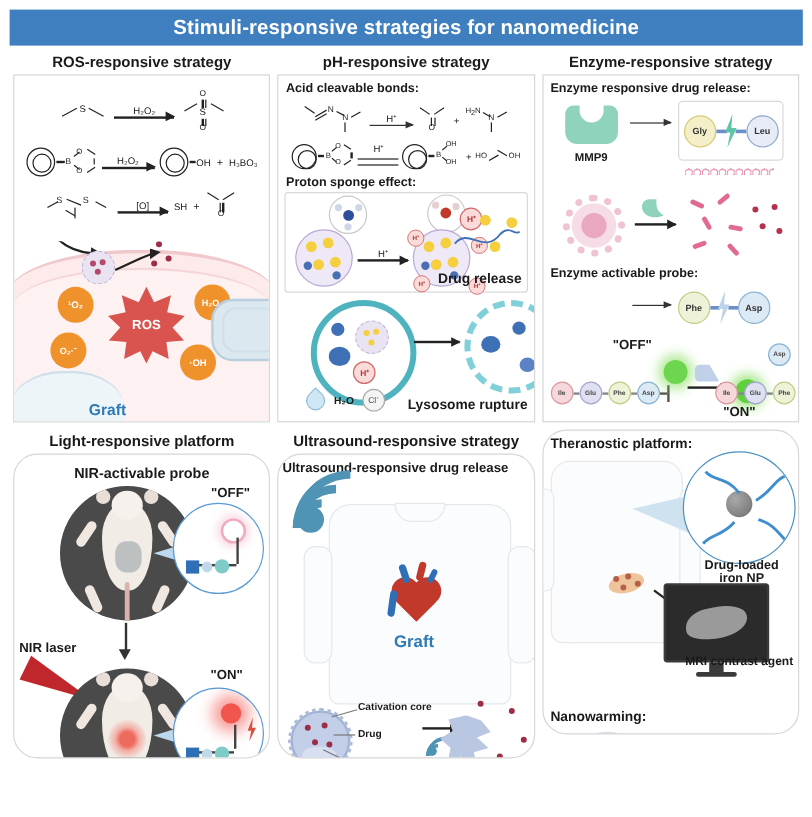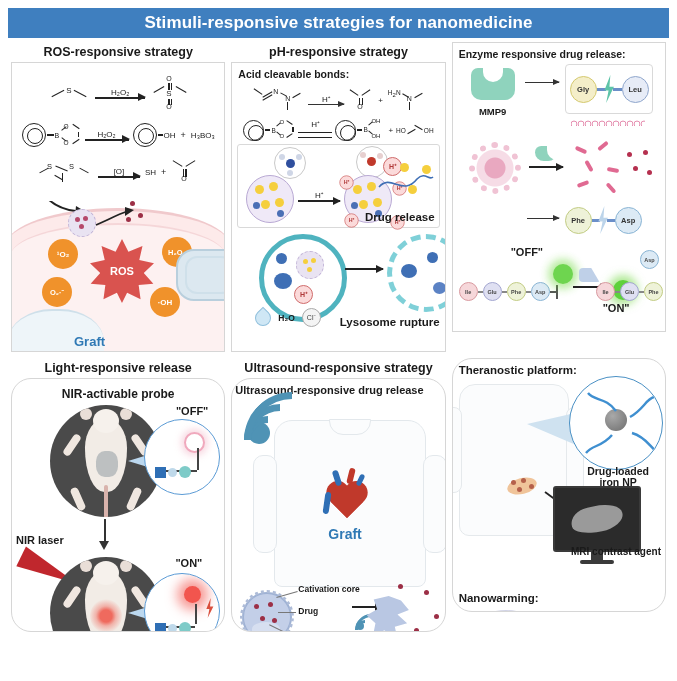--- a/index.html
+++ b/index.html
@@ -499,20 +499,21 @@
           <div class="row" style="gap:1px;">
             <div style="font-size:6.5px;">HO</div>
             <div style="position:relative;width:16px;height:12px;">
               <div style="position:absolute;left:0;top:7px;width:9px;height:1.1px;background:#222;transform:rotate(-30deg);"></div>
               <div style="position:absolute;left:7px;top:3px;width:9px;height:1.1px;background:#222;transform:rotate(30deg);"></div>
             </div>
             <div style="font-size:6.5px;">OH</div>
           </div>
         </div>
 
+        <div class="sub-head" style="margin-top:4px;">Proton sponge effect:</div>
 
         <div class="inner-box" style="height:82px;">
 
           <div style="position:absolute;left:36px;top:2px;width:30px;height:30px;border-radius:50%;border:1px solid #c9c9c9;background:#fff;">
             <div style="position:absolute;left:11px;top:11px;width:9px;height:9px;border-radius:50%;background:#2f4f9e;"></div>
             <div style="position:absolute;left:4px;top:6px;width:6px;height:6px;border-radius:50%;background:#cfd6e6;"></div>
             <div style="position:absolute;left:21px;top:6px;width:6px;height:6px;border-radius:50%;background:#cfd6e6;"></div>
             <div style="position:absolute;left:12px;top:22px;width:6px;height:6px;border-radius:50%;background:#cfd6e6;"></div>
           </div>
 
@@ -598,20 +599,21 @@
             <div style="position:absolute;left:40px;top:18px;width:11px;height:11px;border-radius:50%;background:#3f6fb5;"></div>
             <div style="position:absolute;left:46px;top:48px;width:13px;height:12px;border-radius:50%;background:#5b82c4;"></div>
 
           </div>
           <div style="position:absolute;right:0;bottom:2px;font-size:11.5px;font-weight:bold;">Lysosome rupture</div>
         </div>
       </div>
     </div>
 
     <div class="col">
+      <div class="sect-title">Enzyme-responsive strategy</div>
       <div class="panel top">
 
         <div class="sub-head">Enzyme responsive drug release:</div>
 
         <div style="position:relative;height:78px;">
           <div style="position:absolute;left:18px;top:6px;">
             <div class="mmp"></div>
             <div class="cap" style="margin-top:6px;">MMP9</div>
           </div>
           <div style="position:absolute;left:72px;top:20px;width:34px;">
@@ -646,20 +648,21 @@
             <div style="position:absolute;left:34px;top:44px;width:12px;height:4px;background:#e06a92;border-radius:3px;transform:rotate(48deg);"></div>
           </div>
           <div style="position:absolute;right:6px;top:10px;width:34px;height:34px;">
             <div class="dot" style="left:2px;top:2px;background:#b5304f;"></div>
             <div class="dot" style="left:18px;top:0px;background:#b5304f;"></div>
             <div class="dot" style="left:8px;top:16px;background:#b5304f;"></div>
             <div class="dot" style="left:22px;top:20px;background:#b5304f;"></div>
           </div>
         </div>
 
+        <div class="sub-head" style="margin-top:2px;">Enzyme activable probe:</div>
 
         <div style="position:relative;height:72px;">
           <div style="position:absolute;left:74px;top:18px;width:32px;">
               <div class="arrow-thin"></div>
             </div>
           <div class="row" style="position:absolute;left:112px;top:6px;gap:0;">
             <div class="aa" style="background:#eef2d8;border-color:#c2cc84;">Phe</div>
             <div style="width:8px;height:3px;background:#6b8fc9;"></div>
             <div class="bolt blue" style="margin:0 -4px;"></div>
             <div style="width:8px;height:3px;background:#6b8fc9;"></div>
@@ -693,21 +696,21 @@
             <div style="width:5px;height:2px;background:#888;"></div>
             <div class="sm-aa" style="background:#dfe0f2;border-color:#a3a6d0;">Glu</div>
             <div style="width:5px;height:2px;background:#888;"></div>
             <div class="sm-aa" style="background:#eef2d8;border-color:#c2cc84;">Phe</div>
           </div>
         </div>
       </div>
     </div>
 
     <div class="col" style="margin-top:6px;">
-      <div class="sect-title">Light-responsive release</div>
+      <div class="sect-title">Light-responsive platform</div>
       <div class="panel bottom">
         <div class="sub-head c" style="font-size:12px;margin-top:8px;">NIR-activable probe</div>
 
         <div style="position:relative;height:112px;margin-top:4px;">
           <div class="mouse-circle" style="position:absolute;left:38px;top:0;">
             <div class="mouse-body"></div>
             <div class="mouse-head"></div>
             <div class="ear" style="left:30px;"></div>
             <div class="ear" style="right:30px;"></div>
             <div class="limb" style="left:18px;top:28px;transform:rotate(34deg);"></div>

